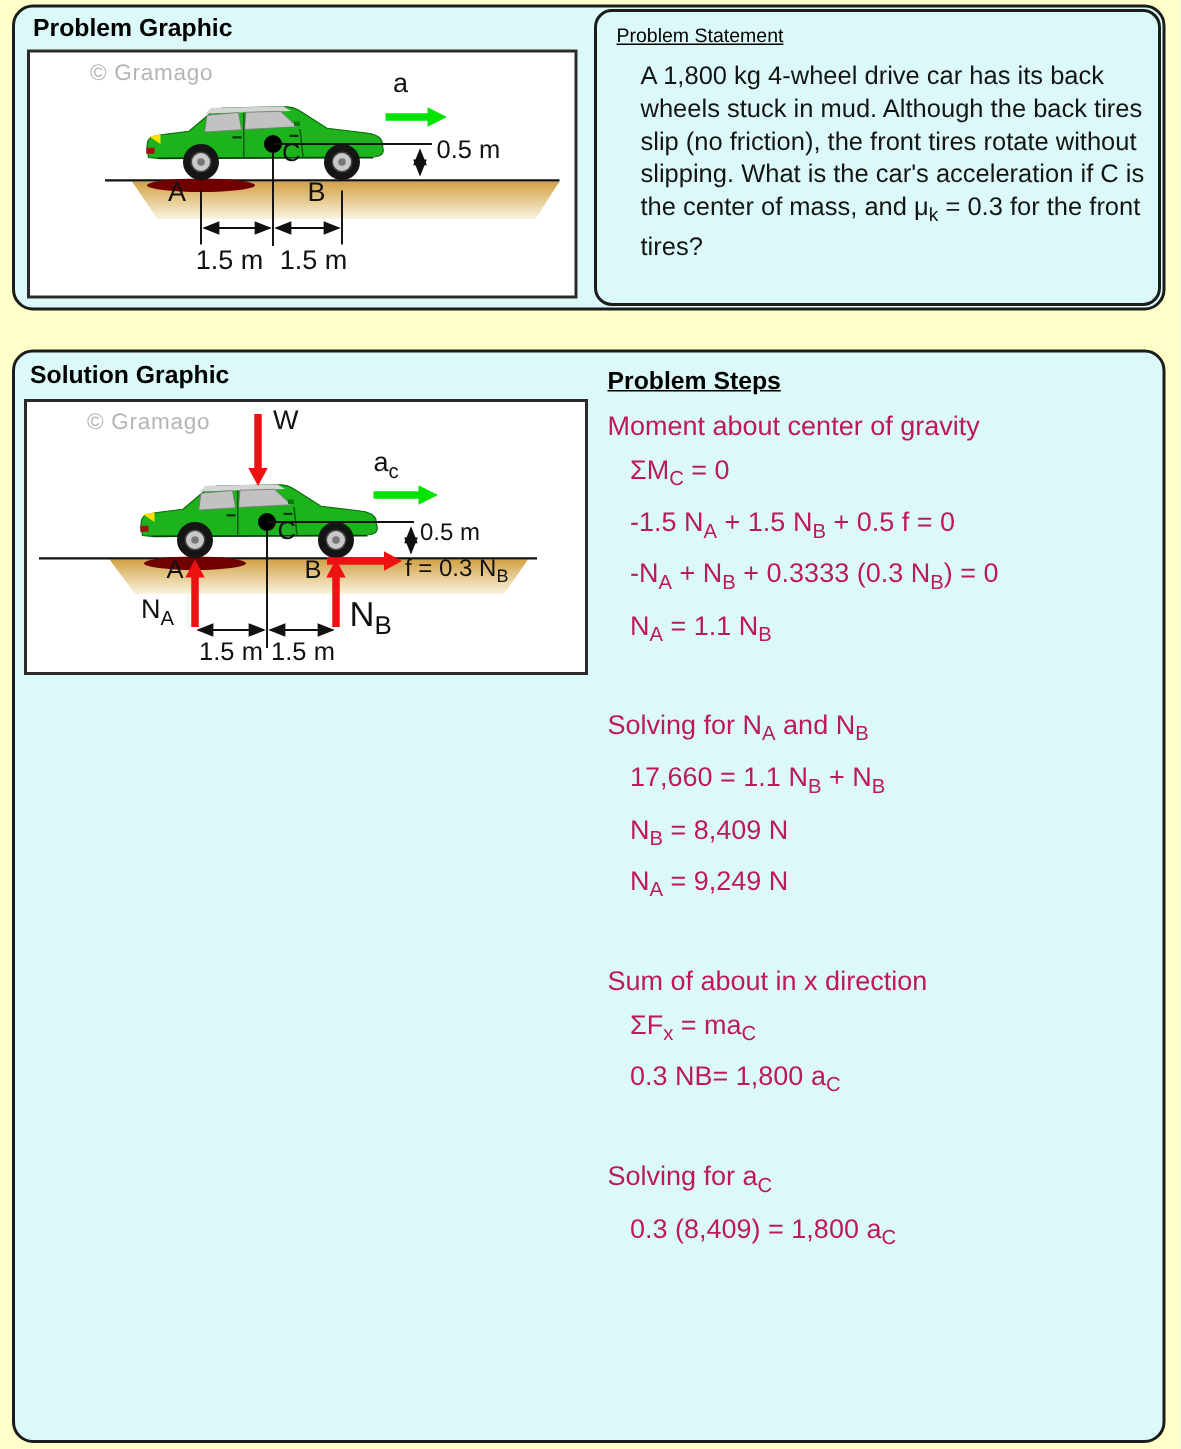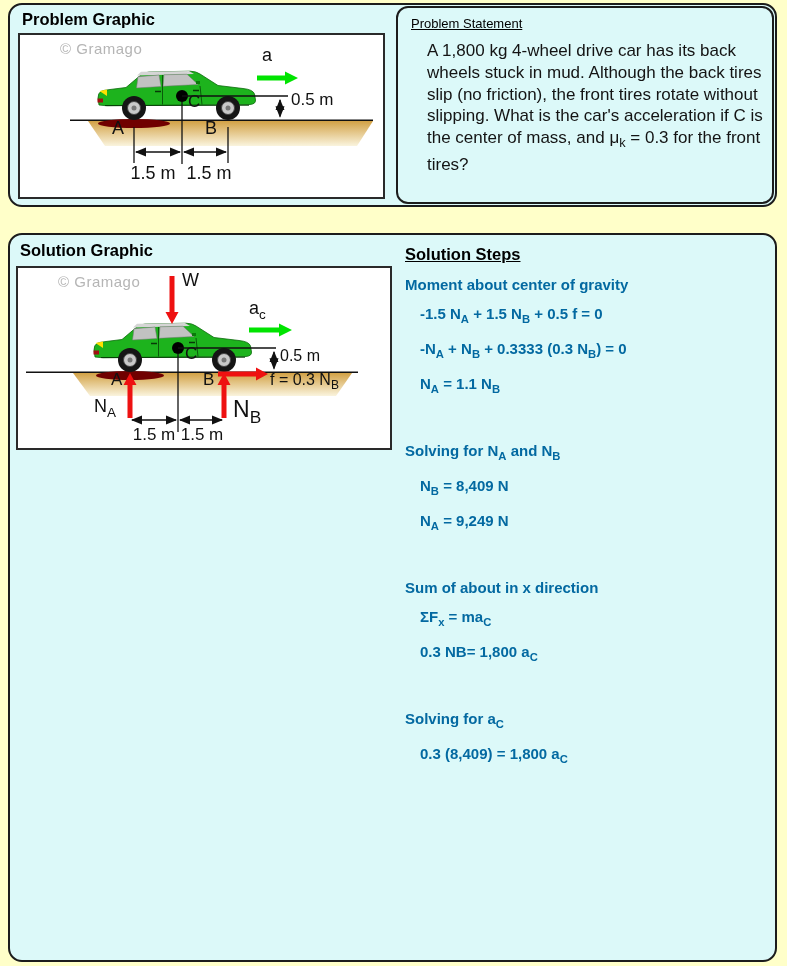--- a/index.html
+++ b/index.html
@@ -46,21 +46,21 @@
   }
   #steps-col{
     position:absolute;left:395px;top:10px;width:372px;
   }
   #steps-title{
     font-size:16.5px;font-weight:bold;text-decoration:underline;color:#000;
     margin-bottom:6px;
   }
   .step-group{margin-bottom:32px;}
   .step-header,.step-line,#steps-result{
-    font-size:15px;line-height:29px;color:#0369a1;font-weight:bold;
+    font-size:18px;line-height:29px;color:#be185d;
   }
   .step-line{padding-left:15px;}
   sub{font-size:75%;}
 </style>
 </head>
 <body>
 
 <div class="panel" id="problem-panel">
   <div class="panel-title">Problem Graphic</div>
 
@@ -155,32 +155,34 @@
     <span class="glabel" style="left:93px;top:103px;font-size:17px">A</span>
     <span class="glabel" style="left:185px;top:103px;font-size:17px">B</span>
     <span class="glabel" style="left:76px;top:129px;font-size:18px">N<sub>A</sub></span>
     <span class="glabel" style="left:215px;top:129px;font-size:23px">N<sub>B</sub></span>
     <span class="glabel" style="left:252px;top:104px;font-size:16px">f = 0.3 N<sub>B</sub></span>
     <span class="glabel center" style="left:110px;top:158px;width:52px;font-size:17px">1.5 m</span>
     <span class="glabel center" style="left:158px;top:158px;width:52px;font-size:17px">1.5 m</span>
   </div>
 
   <div id="steps-col">
-    <div id="steps-title">Solution Steps</div>
+    <div id="steps-title">Problem Steps</div>
     <div>
         <div class="step-group">
           <div class="step-header">Moment about center of gravity</div>
+          <div class="step-line">ΣM<sub>C</sub> = 0</div>
           <div class="step-line">-1.5 N<sub>A</sub> + 1.5 N<sub>B</sub> + 0.5 f = 0</div>
           <div class="step-line">-N<sub>A</sub> + N<sub>B</sub> + 0.3333 (0.3 N<sub>B</sub>) = 0</div>
           <div class="step-line">N<sub>A</sub> = 1.1 N<sub>B</sub></div>
         </div>
         <div class="step-group">
         </div>
         <div class="step-group">
           <div class="step-header">Solving for N<sub>A</sub> and N<sub>B</sub></div>
+          <div class="step-line">17,660 = 1.1 N<sub>B</sub> + N<sub>B</sub></div>
           <div class="step-line">N<sub>B</sub> = 8,409 N</div>
           <div class="step-line">N<sub>A</sub> = 9,249 N</div>
         </div>
         <div class="step-group">
           <div class="step-header">Sum of about in x direction</div>
           <div class="step-line">ΣF<sub>x</sub> = ma<sub>C</sub></div>
           <div class="step-line">0.3 NB= 1,800 a<sub>C</sub></div>
         </div>
         <div class="step-group">
           <div class="step-header">Solving for a<sub>C</sub></div>

